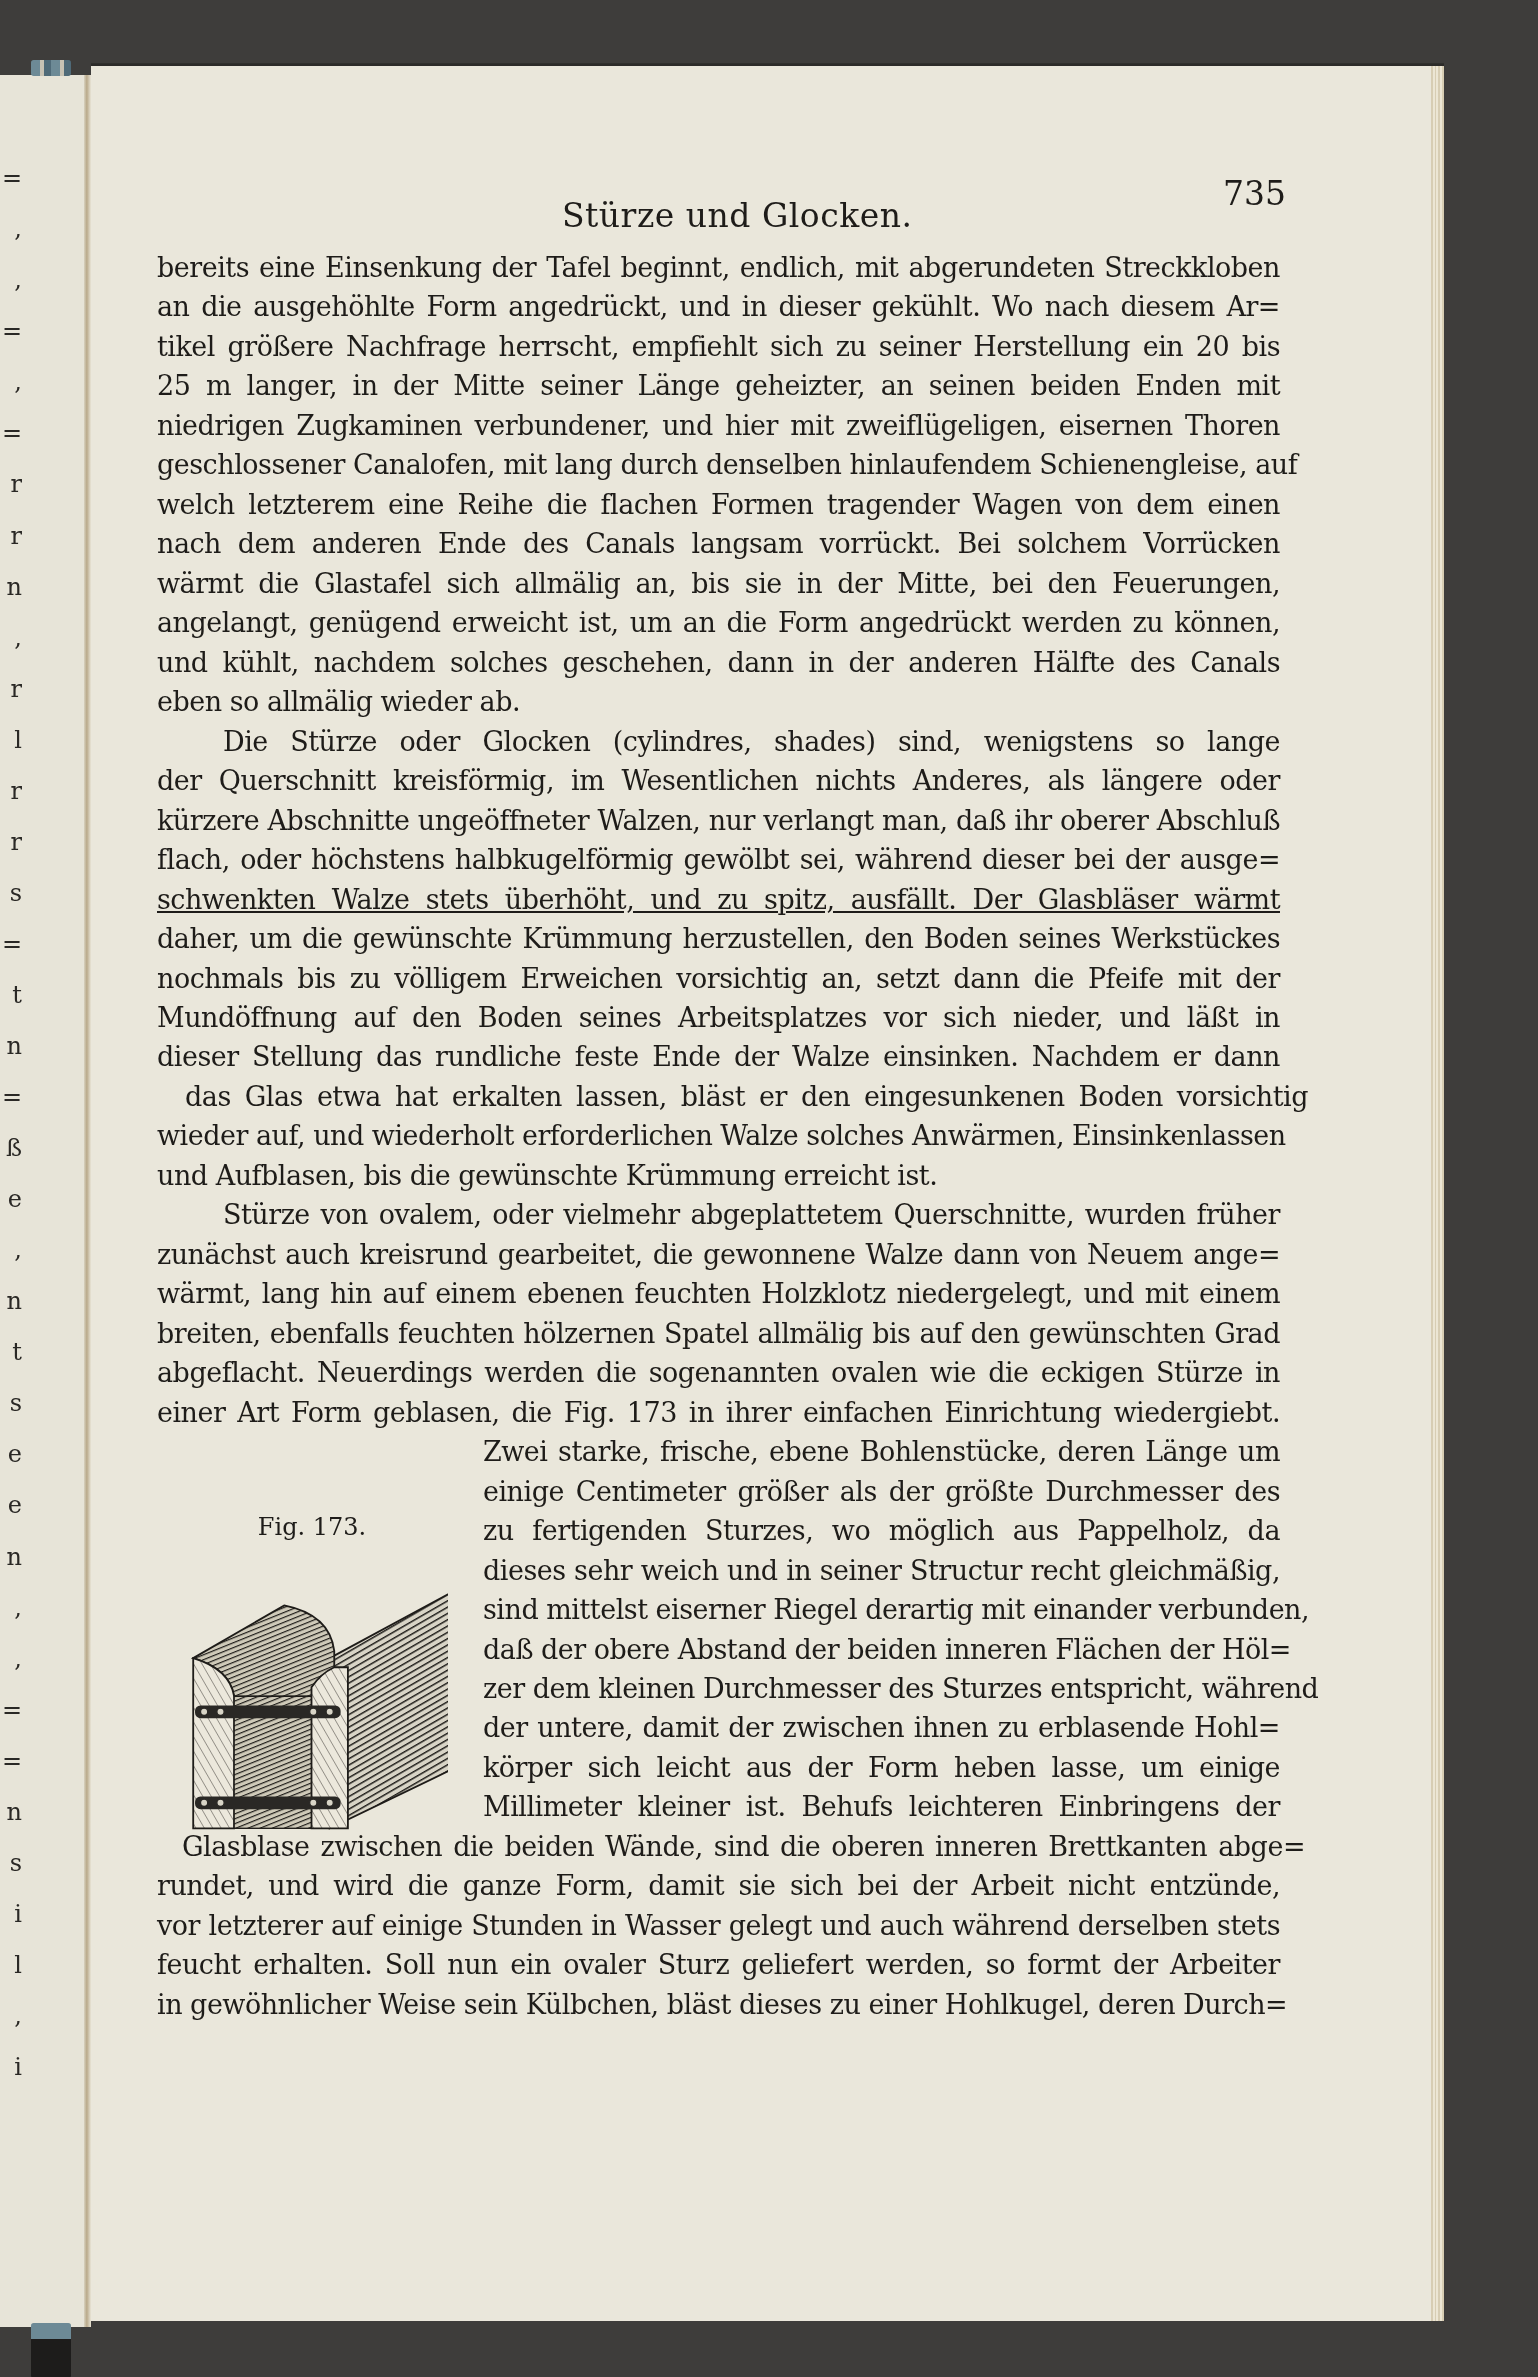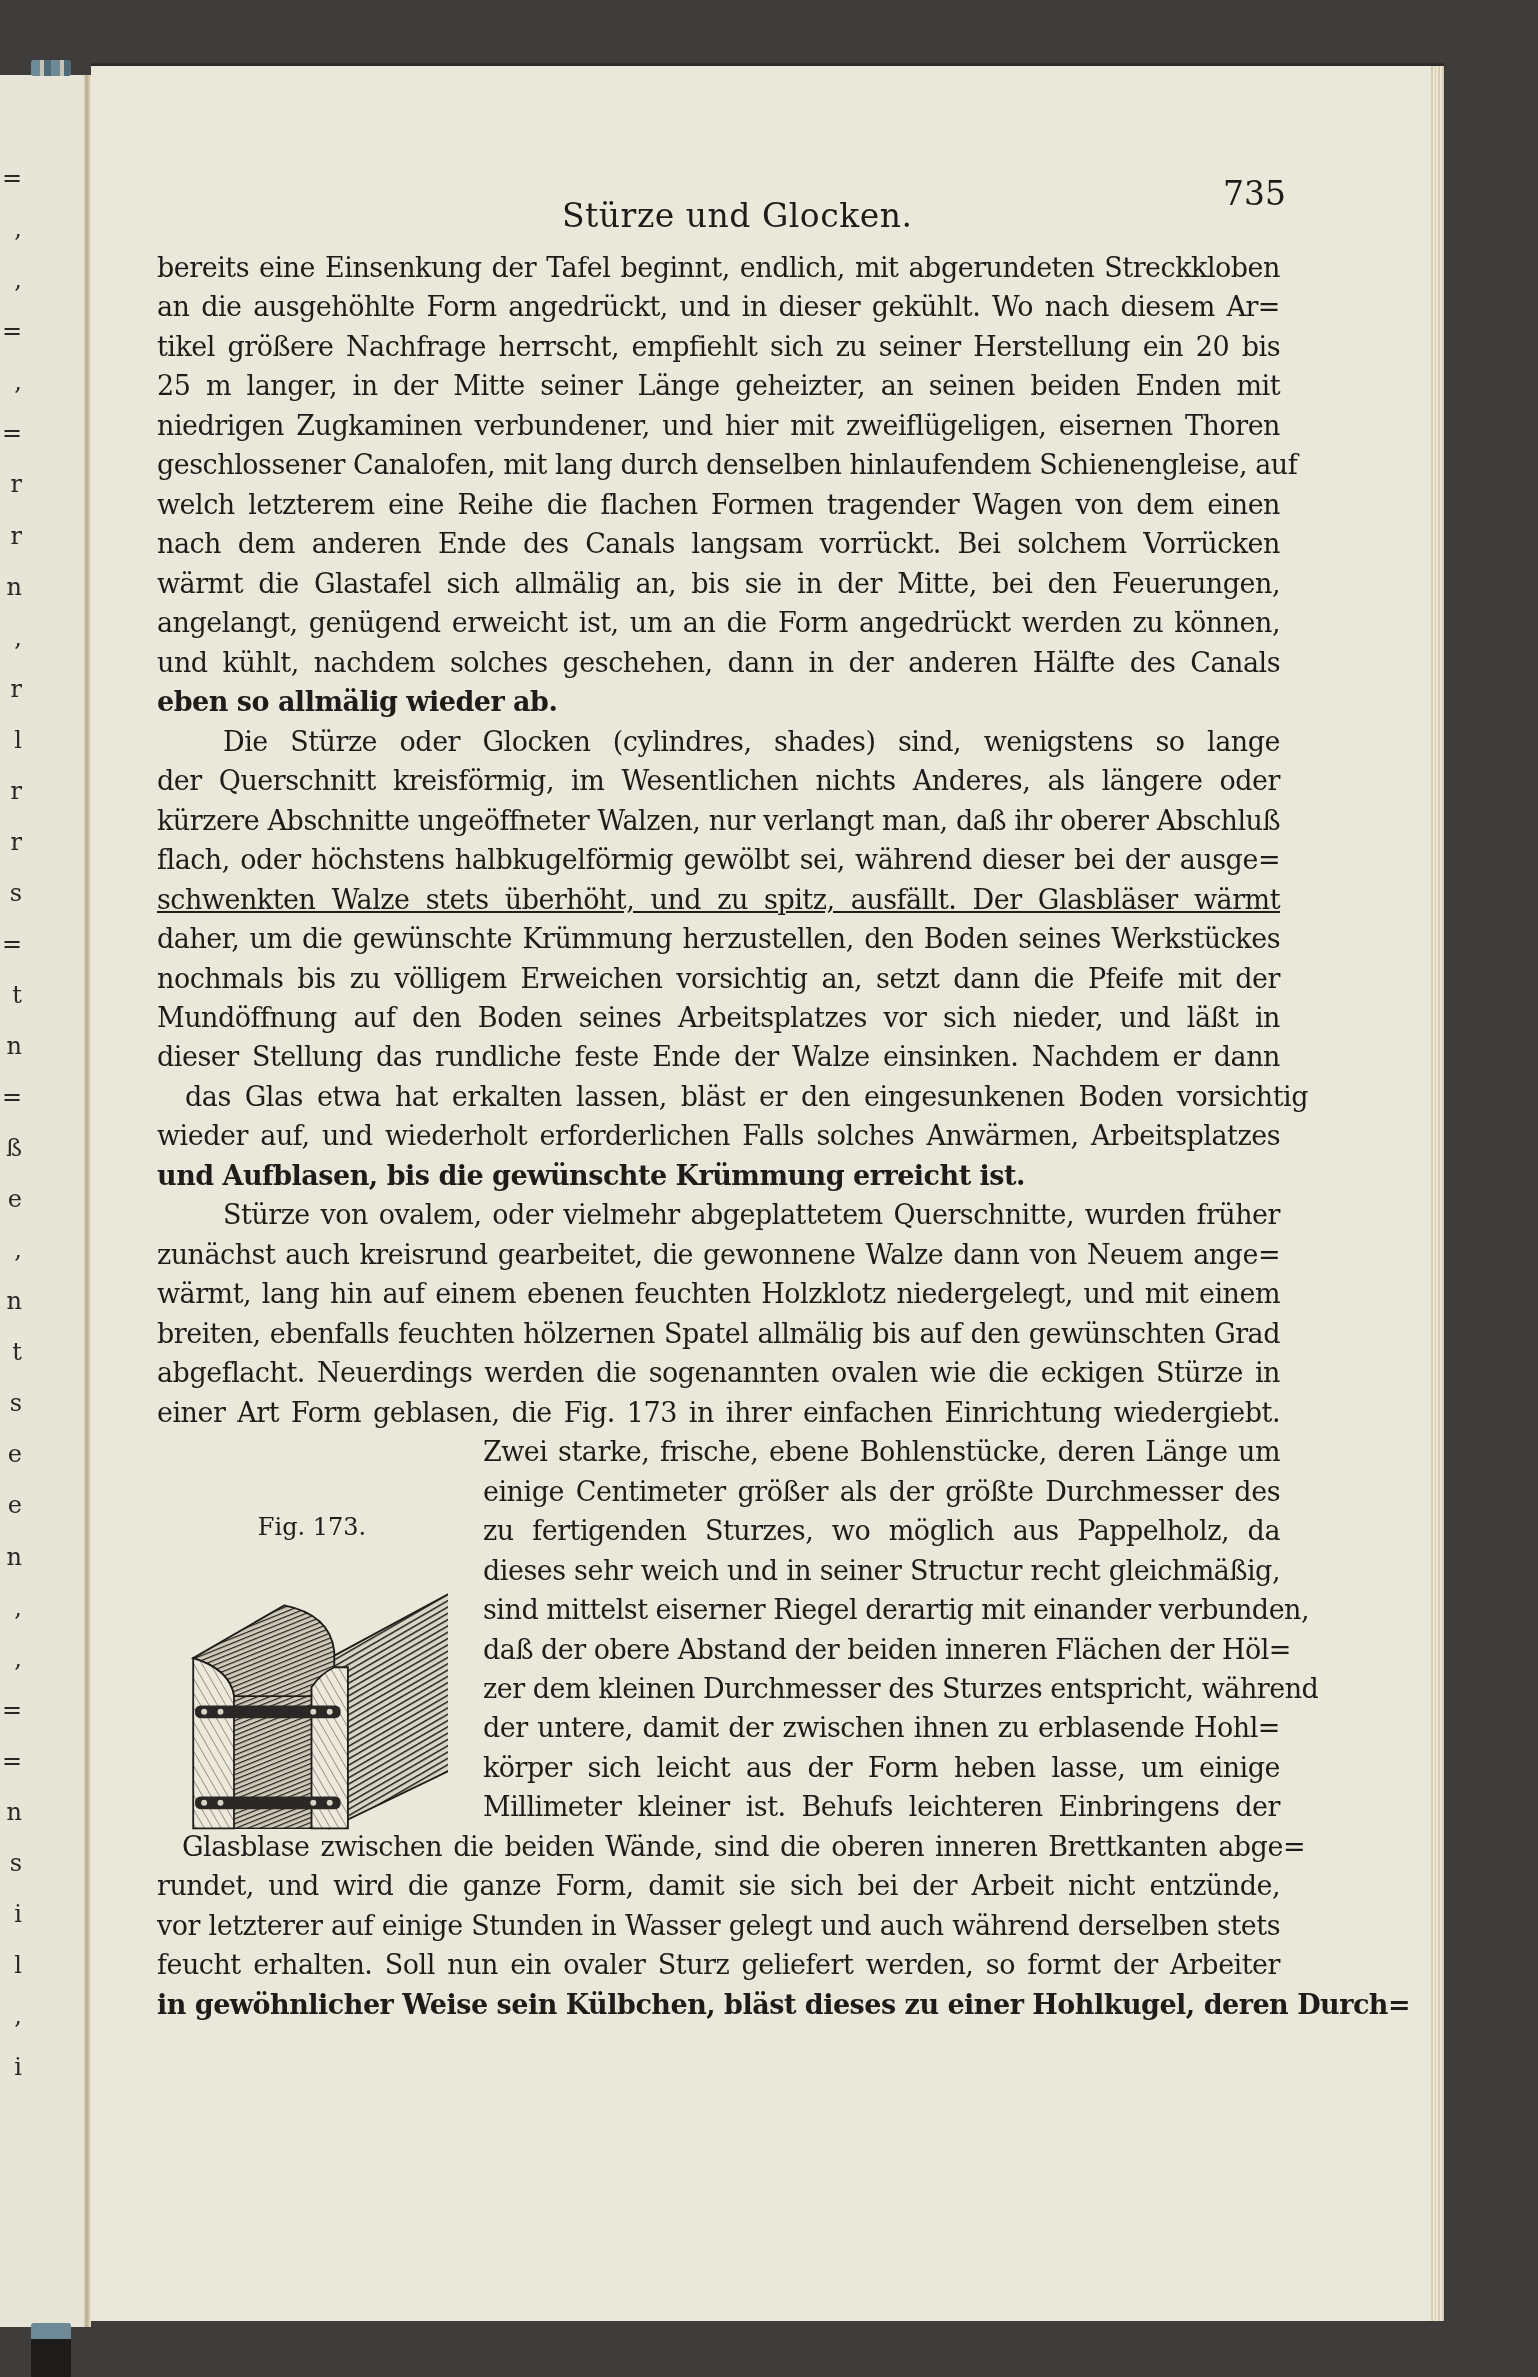--- a/index.html
+++ b/index.html
@@ -43,21 +43,21 @@
     }
     .running-title { position: absolute; left: 471px; letter-spacing: 0.5px; margin-top: 22px; }
     .page-number { position: absolute; left: 1132px; }
     .text-block { position: absolute; left: 66px; top: 182px; width: 1123px; }
     .line {
       position: absolute; left: 0; width: 1123px; height: 39px;
       font-size: 27px; line-height: 39px; white-space: nowrap;
       text-align: justify; text-align-last: justify;
       letter-spacing: -0.5px;
     }
-    .line.last { text-align-last: left; font-weight: bold; }
+    .line.last { text-align-last: left; }
     .line.indent { padding-left: 66px; width: 1057px; }
     .line.narrow { left: 326px; width: 797px; }
     .figure {
       position: absolute; left: 66px; top: 1448px; width: 310px; height: 356px;
     }
     .figure-caption {
       position: absolute; top: 0; left: 0; width: 100%; text-align: center;
       font-size: 24px; line-height: 27px;
     }
     .figure-art { position: absolute; left: 18px; top: 73px; }
@@ -133,21 +133,21 @@
       <div class="line indent" style="top: 474px;">Die Stürze oder Glocken (cylindres, shades) sind, wenigstens so lange</div>
       <div class="line" style="top: 513px;">der Querschnitt kreisförmig, im Wesentlichen nichts Anderes, als längere oder</div>
       <div class="line" style="top: 553px;">kürzere Abschnitte ungeöffneter Walzen, nur verlangt man, daß ihr oberer Abschluß</div>
       <div class="line" style="top: 592px;">flach, oder höchstens halbkugelförmig gewölbt sei, während dieser bei der ausge=</div>
       <div class="line" style="top: 632px; text-decoration: underline;">schwenkten Walze stets überhöht, und zu spitz, ausfällt.  Der Glasbläser wärmt</div>
       <div class="line" style="top: 671px;">daher, um die gewünschte Krümmung herzustellen, den Boden seines Werkstückes</div>
       <div class="line" style="top: 711px;">nochmals bis zu völligem Erweichen vorsichtig an, setzt dann die Pfeife mit der</div>
       <div class="line" style="top: 750px;">Mundöffnung auf den Boden seines Arbeitsplatzes vor sich nieder, und läßt in</div>
       <div class="line" style="top: 789px;">dieser Stellung das rundliche feste Ende der Walze einsinken.  Nachdem er dann</div>
       <div class="line" style="top: 829px; margin-left: 28px;">das Glas etwa hat erkalten lassen, bläst er den eingesunkenen Boden vorsichtig</div>
-      <div class="line" style="top: 868px;">wieder auf, und wiederholt erforderlichen Falls solches Anwärmen, Arbeitsplatzes</div>
+      <div class="line" style="top: 868px;">wieder auf, und wiederholt erforderlichen Walze solches Anwärmen, Einsinkenlassen</div>
       <div class="line last" style="top: 908px;">und Aufblasen, bis die gewünschte Krümmung erreicht ist.</div>
       <div class="line indent" style="top: 947px;">Stürze von ovalem, oder vielmehr abgeplattetem Querschnitte, wurden früher</div>
       <div class="line" style="top: 987px;">zunächst auch kreisrund gearbeitet, die gewonnene Walze dann von Neuem ange=</div>
       <div class="line" style="top: 1026px;">wärmt, lang hin auf einem ebenen feuchten Holzklotz niedergelegt, und mit einem</div>
       <div class="line" style="top: 1066px;">breiten, ebenfalls feuchten hölzernen Spatel allmälig bis auf den gewünschten Grad</div>
       <div class="line" style="top: 1105px;">abgeflacht.  Neuerdings werden die sogenannten ovalen wie die eckigen Stürze in</div>
       <div class="line" style="top: 1145px;">einer Art Form geblasen, die Fig. 173 in ihrer einfachen Einrichtung wiedergiebt.</div>
       <div class="line narrow" style="top: 1184px;">Zwei starke, frische, ebene Bohlenstücke, deren Länge um</div>
       <div class="line narrow" style="top: 1224px;">einige Centimeter größer als der größte Durchmesser des</div>
       <div class="line narrow" style="top: 1263px;">zu fertigenden Sturzes, wo möglich aus Pappelholz, da</div>

